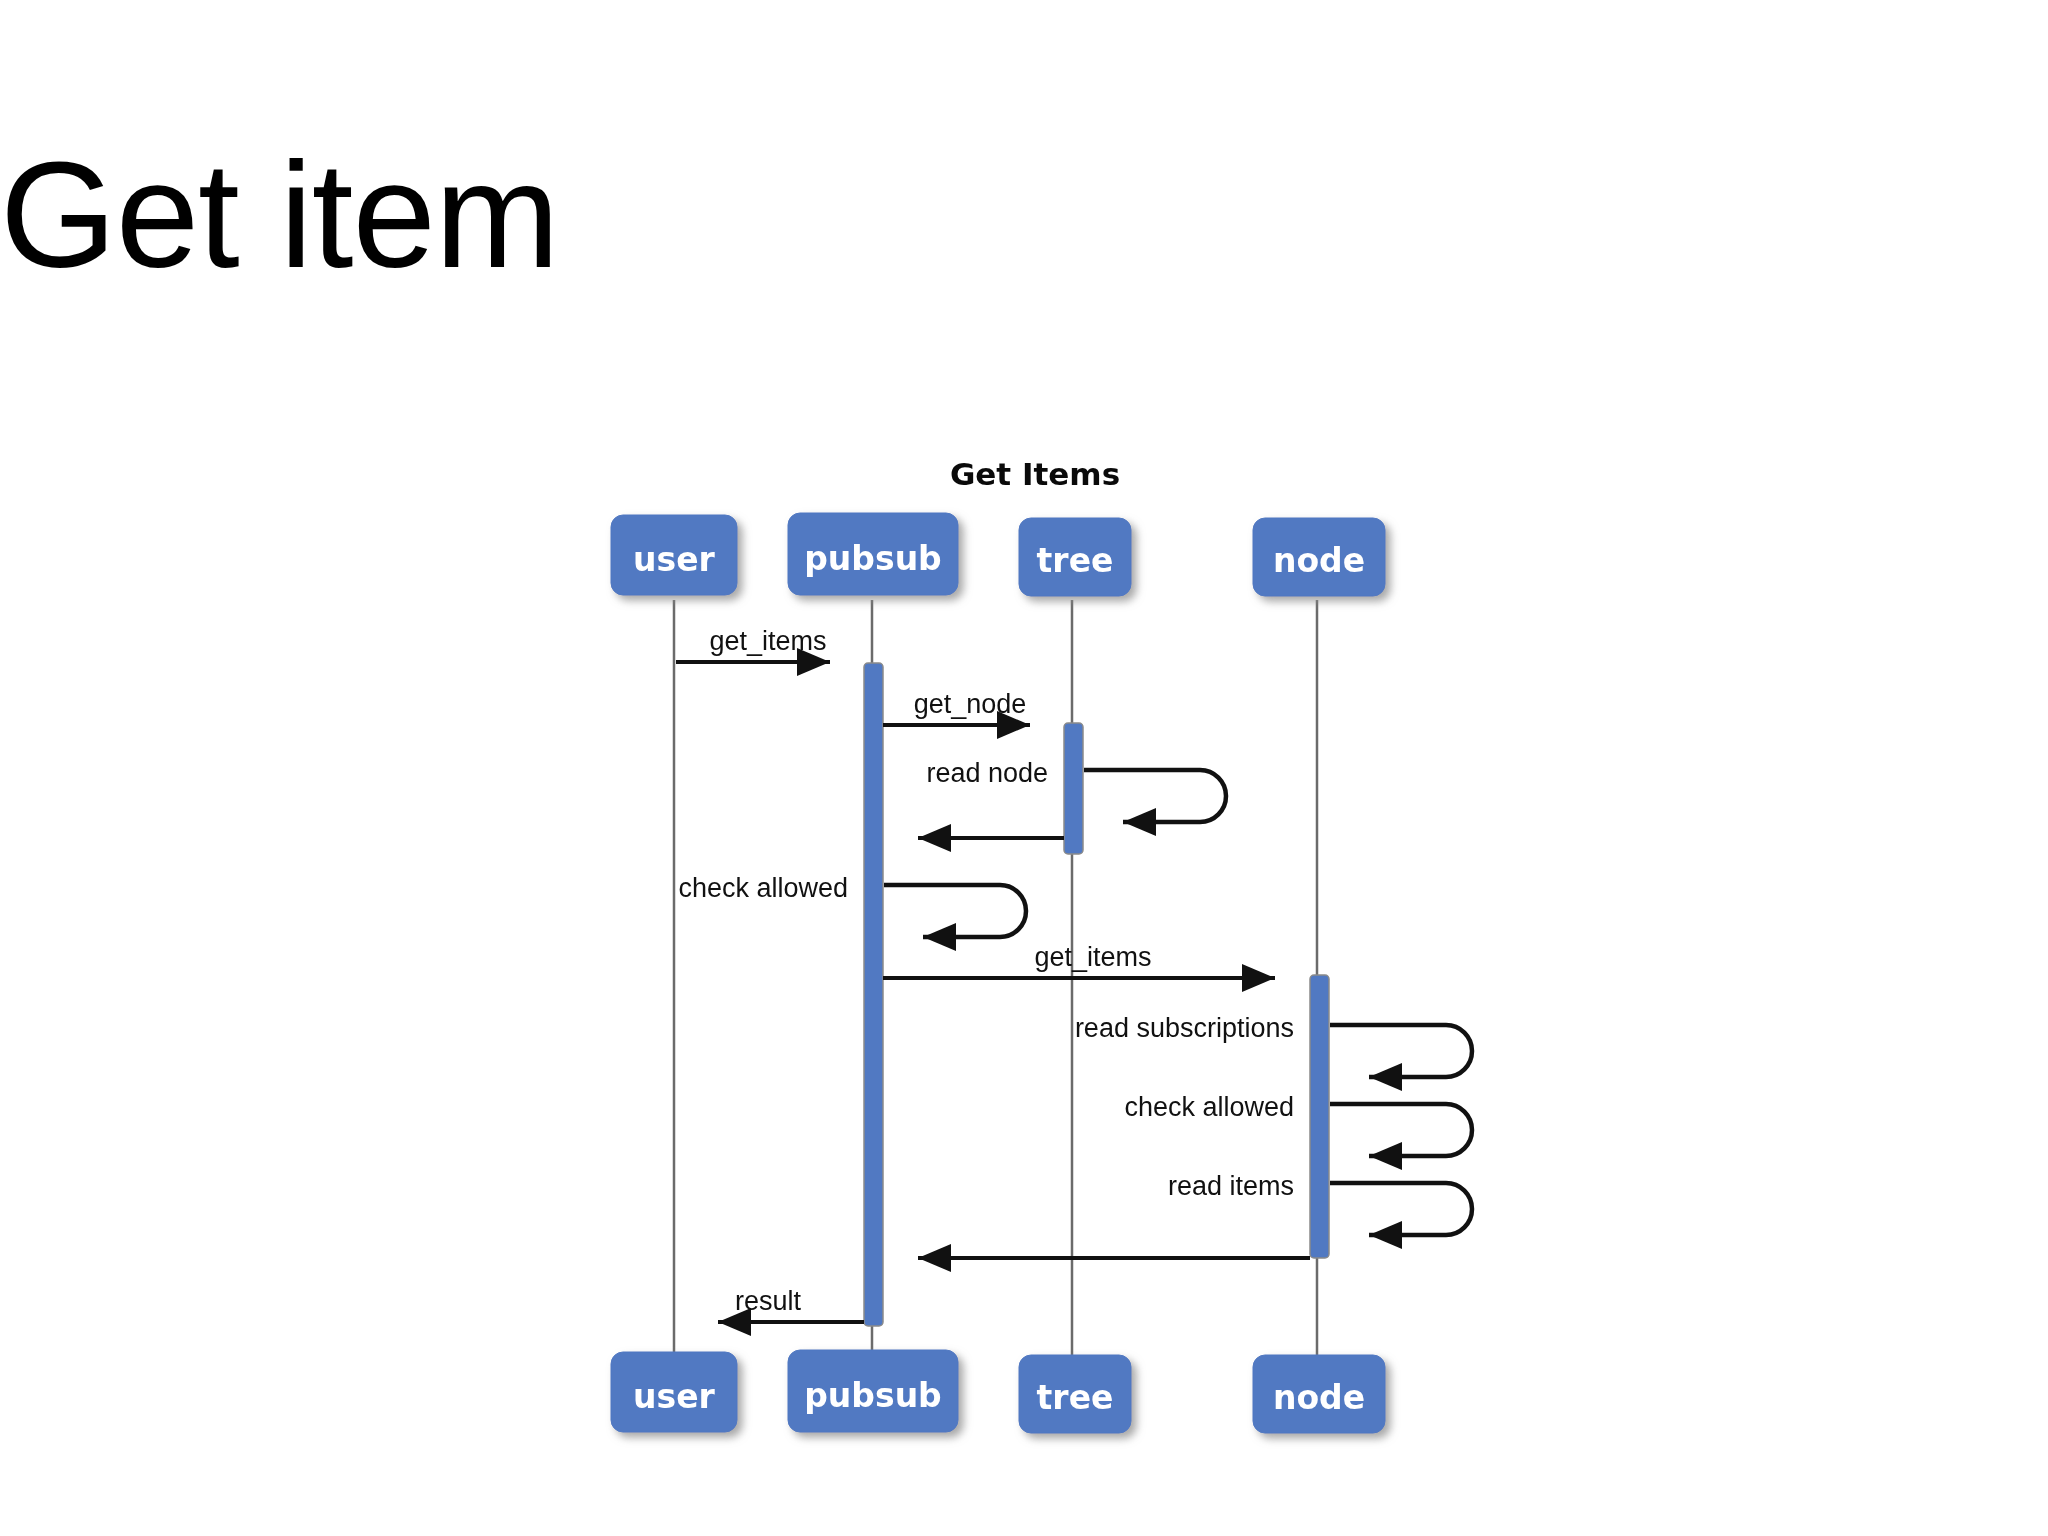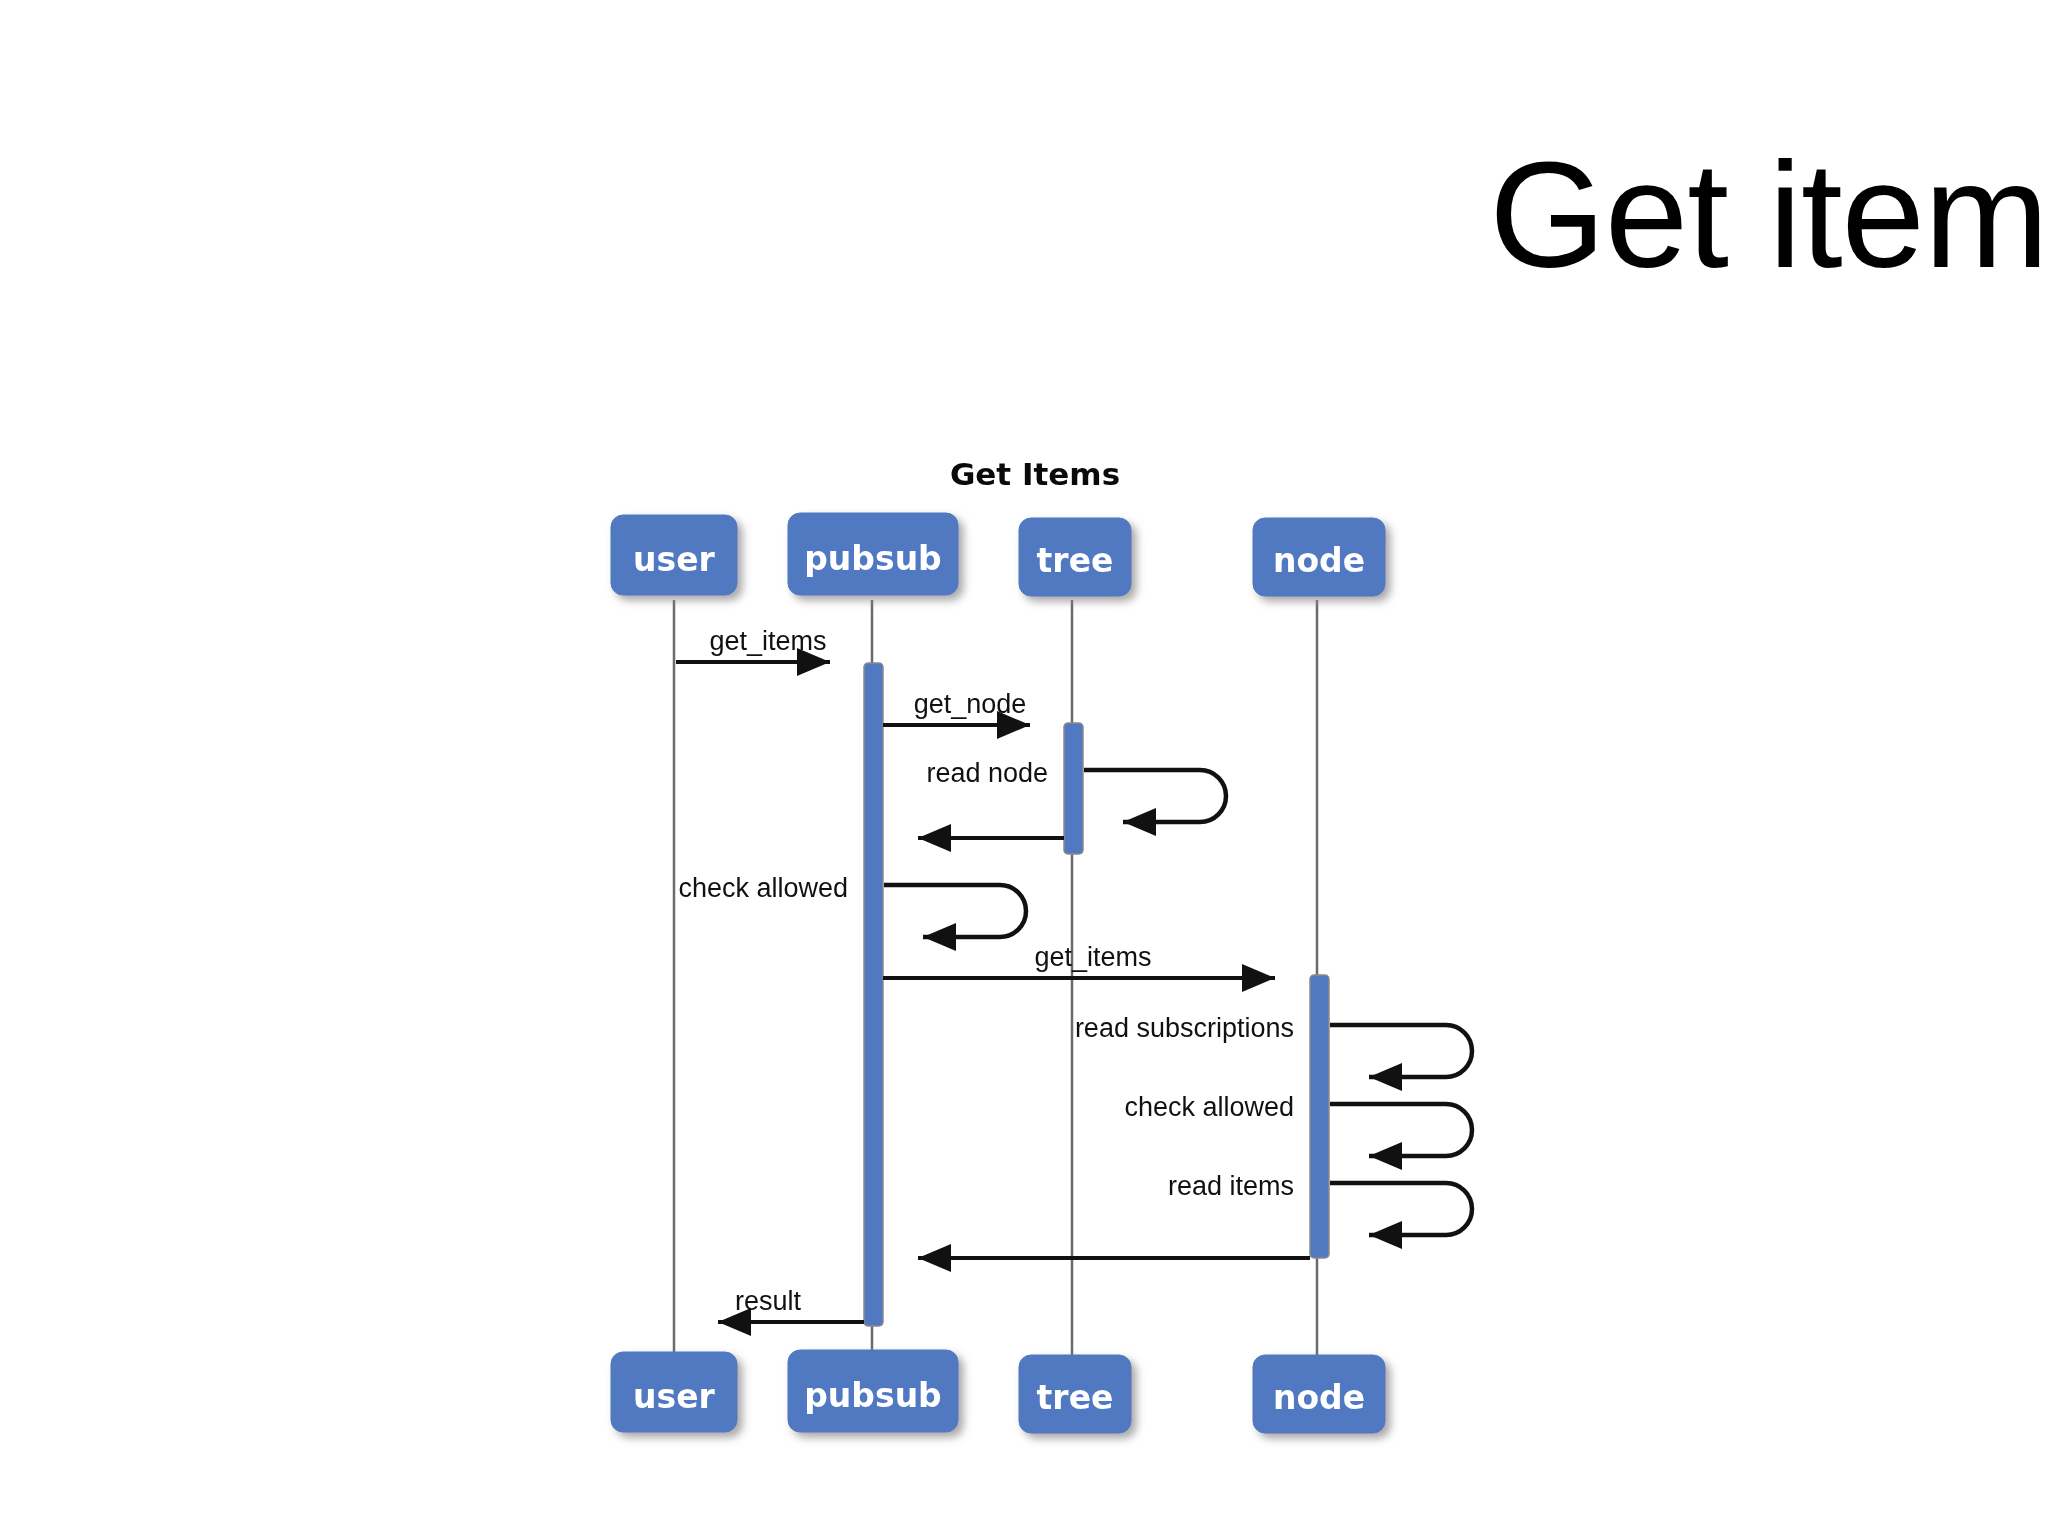--- a/index.html
+++ b/index.html
@@ -14,21 +14,21 @@
     overflow: hidden;
     font-family: "Liberation Sans", sans-serif;
   }
 
   
   #slide-title {
     position: absolute;
     top: 140px;
     left: 0;
     width: 2048px;
-    text-align: right;
+    text-align: left;
     font-family: "Liberation Sans", sans-serif;
     font-weight: 300;
     font-size: 150px;
     line-height: 1.0;
     letter-spacing: -1px;
     color: #000000;
     white-space: nowrap;
   }
 
   

